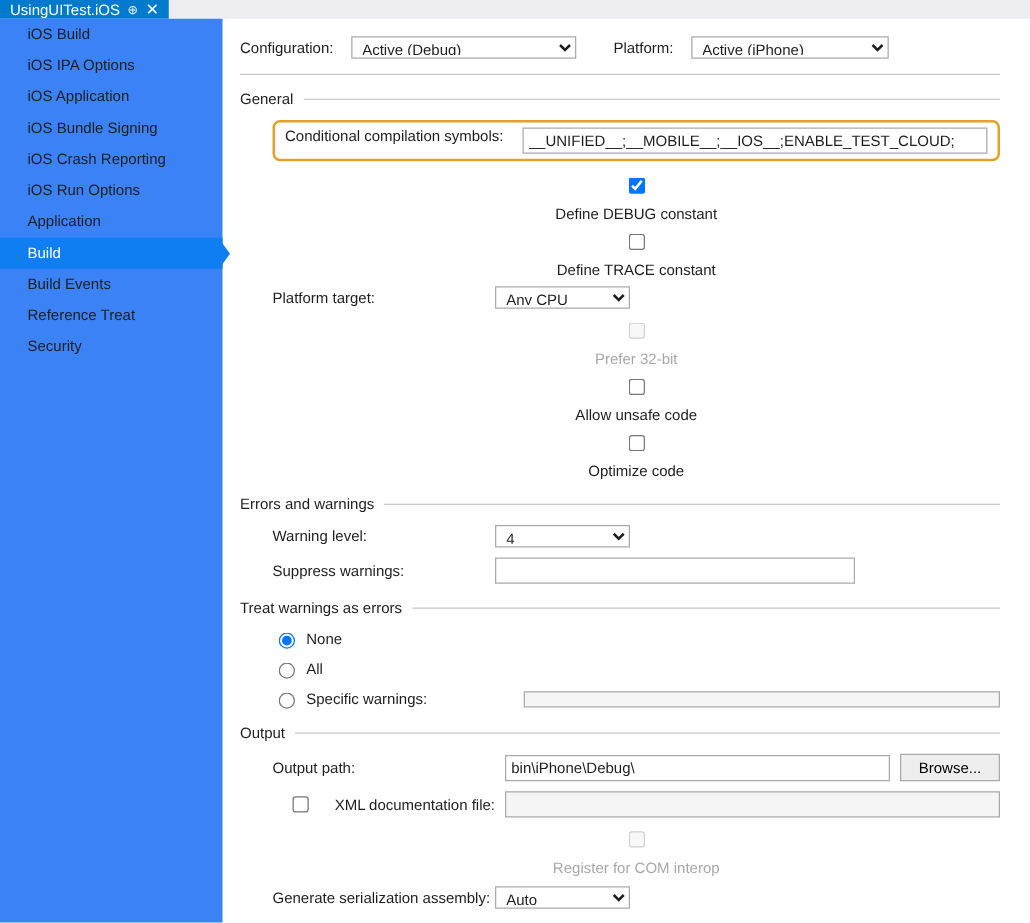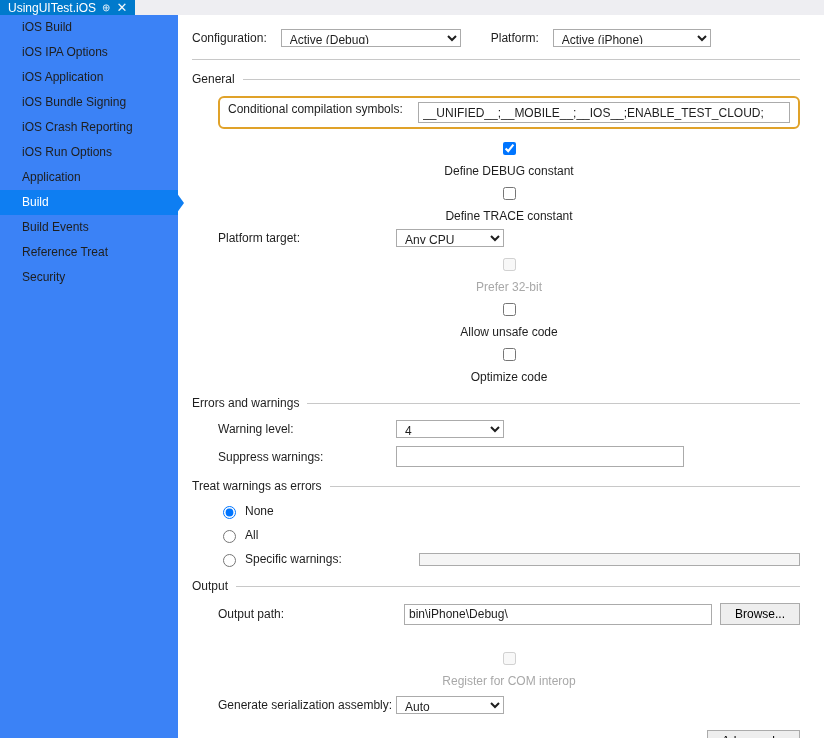--- a/index.html
+++ b/index.html
@@ -32,21 +32,21 @@
   .highlight-box .lab-h { width: 182px; }
   .highlight-box input { flex: 1; }
   .chk { display: flex; align-items: center; gap: 6px; margin-bottom: 6px; flex-direction: column; }
   .chk input { width: 13px; height: 13px; }
   .chk.disabled { color: #a8a8a8; }
   .radio-row { display: flex; align-items: center; gap: 6px; margin-bottom: 8px; }
   .radio-row input { width: 13px; height: 13px; }
   .radio-row .rlab { width: 168px; }
   .radio-row input[type="text"] { flex: 1; }
   select.med { width: 108px; }
-  .output-row { display: flex; align-items: center; gap: 8px; margin-bottom: 24px; }
+  .output-row { display: flex; align-items: center; gap: 8px; margin-bottom: 8px; }
   .output-row .lab { width: 178px; }
   .output-row input { flex: 1; }
   .btn { border: 1px solid #ababab; background: #eeeeee; padding: 3px 14px; cursor: pointer; }
   .adv-row { display: flex; justify-content: flex-end; margin-top: 16px; }
   input[type="text"]:disabled, .disabled-box input { background: #f5f5f5; color: #888; }
   .wide-input { width: 288px; }
 </style>
 </head>
 <body>
 
@@ -163,20 +163,27 @@
       <div class="group-header">
         <span class="title">Output</span>
         <span class="rule"></span>
       </div>
       <div class="section-body">
         <div class="output-row">
           <span class="lab">Output path:</span>
           <input type="text" value="bin\iPhone\Debug\" style="">
           <button class="btn">Browse...</button>
         </div>
+        <div class="output-row disabled-box">
+          <span class="lab" style="display:flex;align-items:center;gap:6px">
+            <input type="checkbox" style="">
+            <span>XML documentation file:</span>
+          </span>
+          <input type="text" disabled="" value="" style="">
+        </div>
         <div class="chk disabled" style="padding-left:0">
           <input type="checkbox" disabled="" style="">
           <span>Register for COM interop</span>
         </div>
         <div class="row" style="margin-top:8px">
           <span class="lab">Generate serialization assembly:</span>
           <select class="med">
             <option>Auto</option>
           </select>
         </div>

